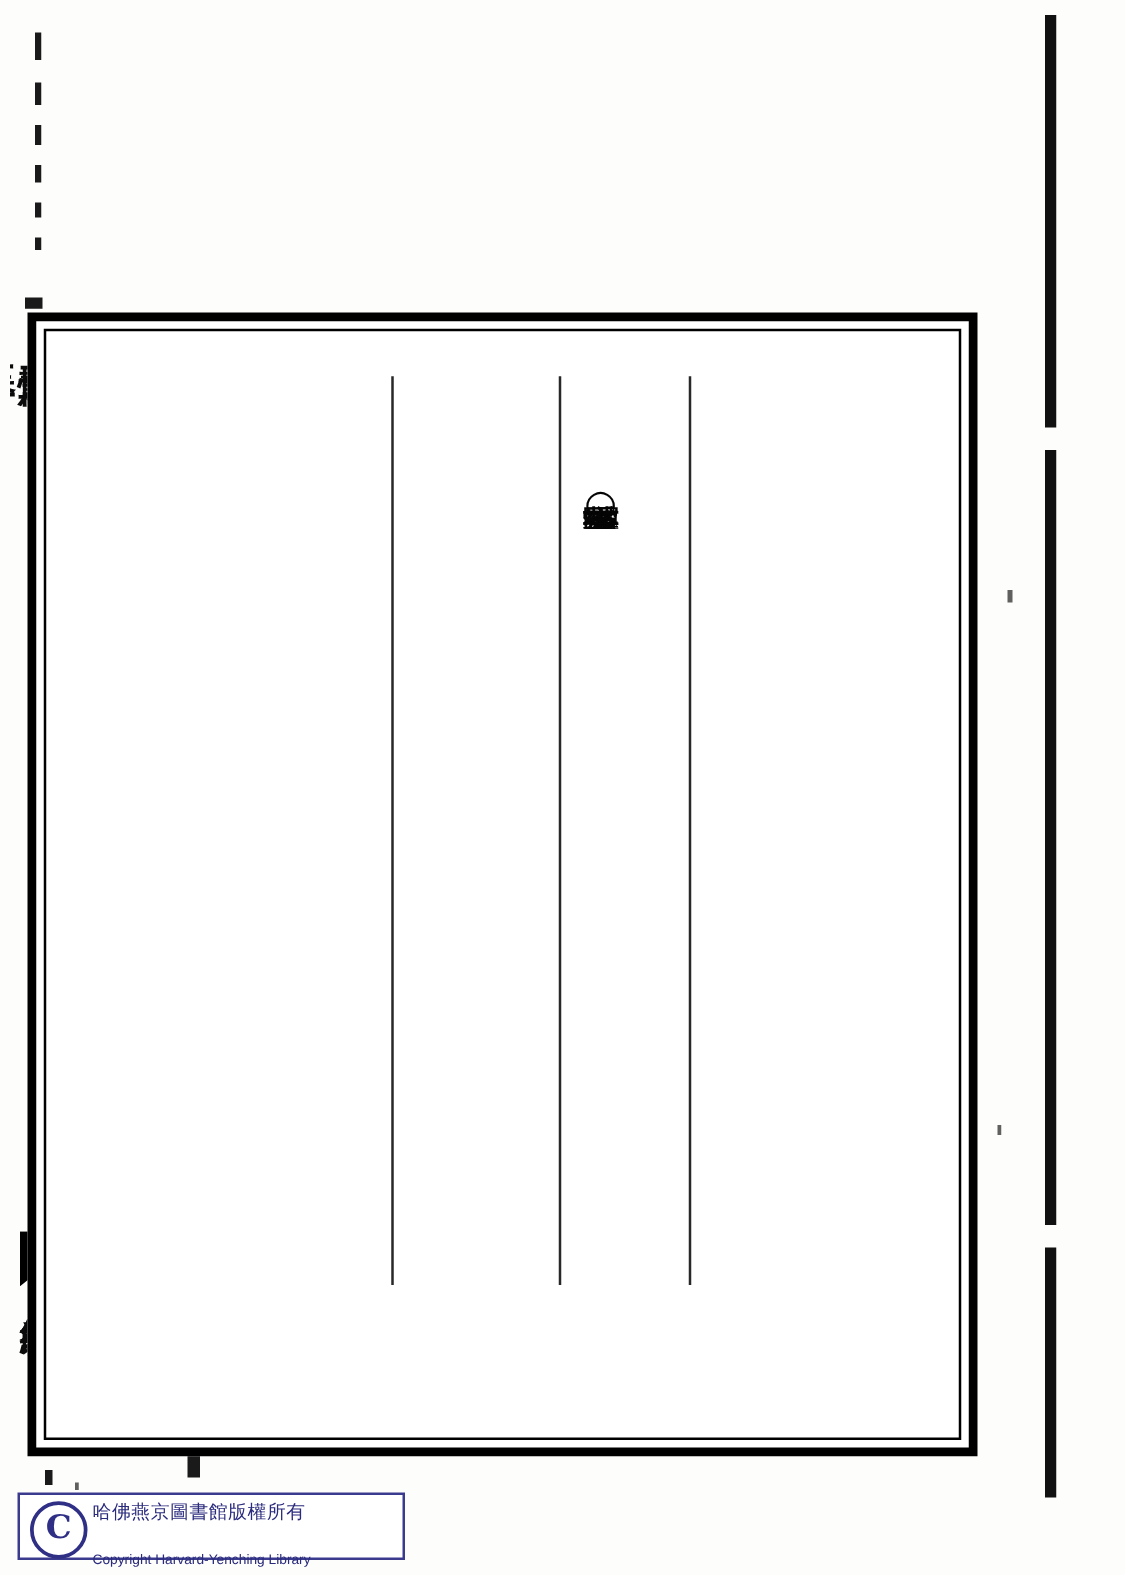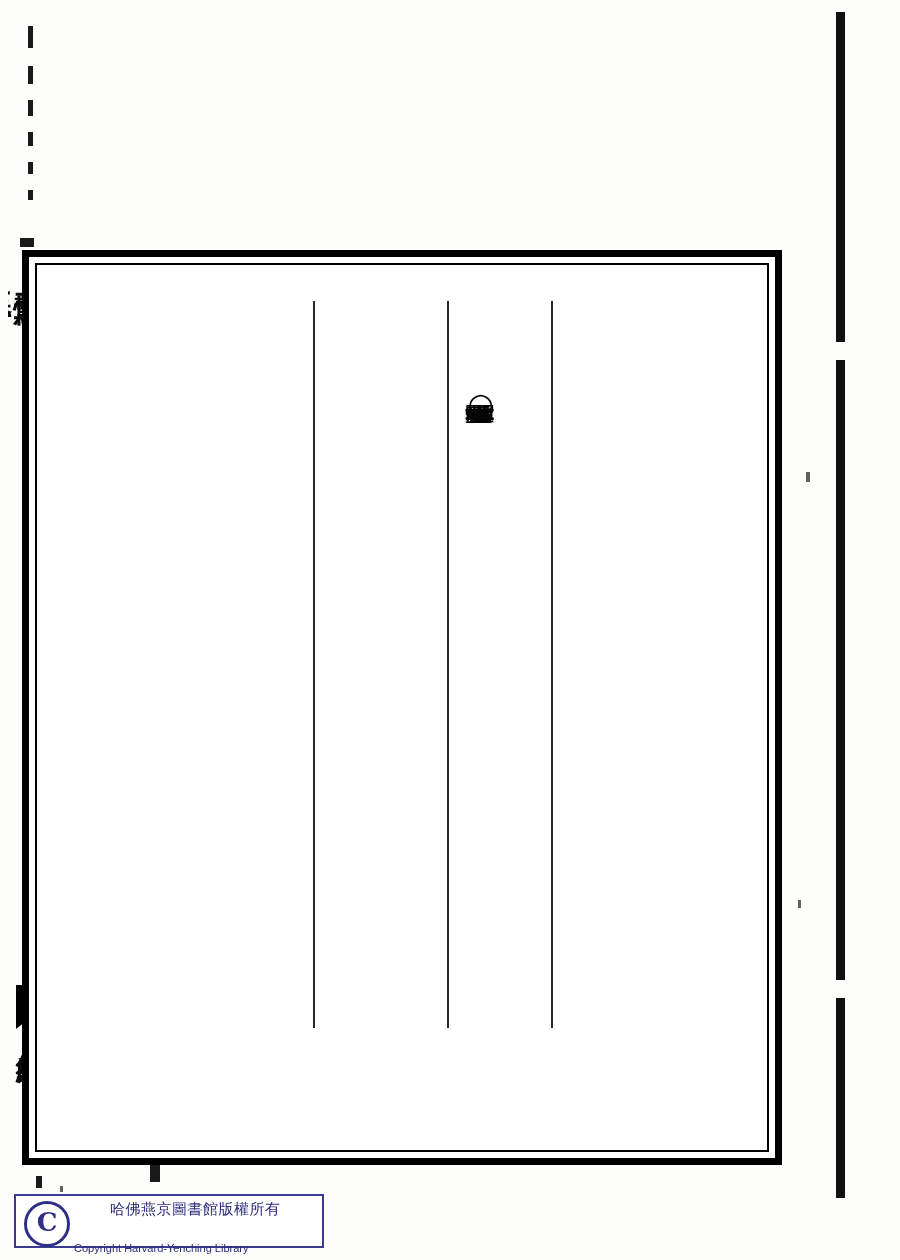--- a/index.html
+++ b/index.html
@@ -176,21 +176,20 @@
   }
   .stamp-cn {
     position: absolute;
     left: 58px;
     top: 4px;
     font-family: "DejaVu Serif", serif;
     font-size: 15px;
     color: #2b2b7e;
     letter-spacing: .5px;
     white-space: nowrap;
-    margin-left: 36px;
   }
   .stamp-en {
     position: absolute;
     left: 58px;
     top: 46px;
     font-family: Liberation Sans, sans-serif;
     font-size: 11px;
     color: #2b2b7e;
     white-space: nowrap;
   }

